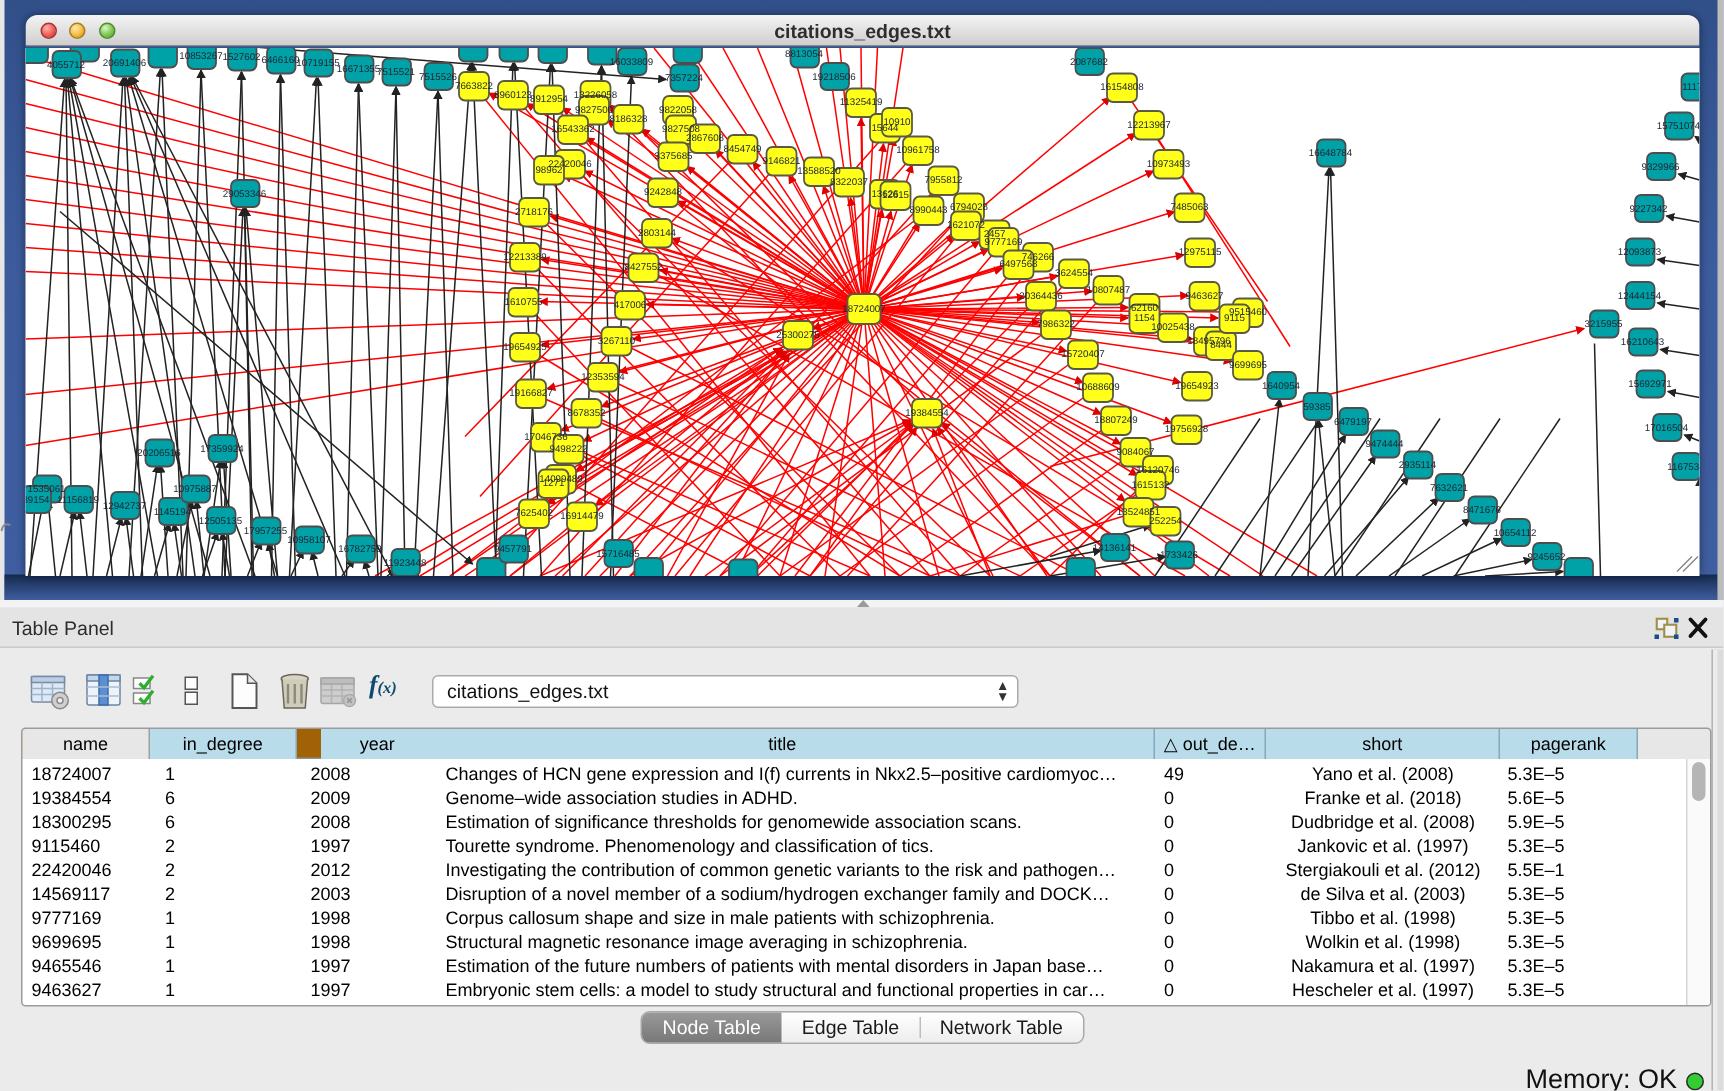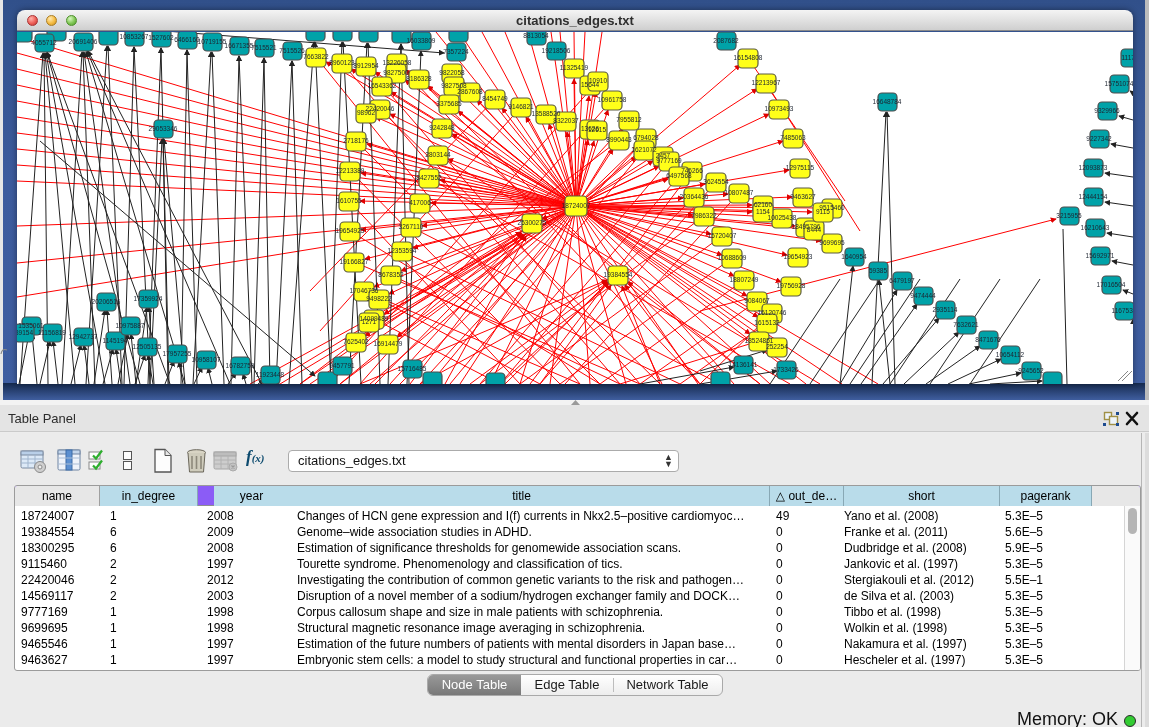--- a/index.html
+++ b/index.html
@@ -20,27 +20,27 @@
 #phead .t{position:absolute;left:8px;top:6px;font-size:13px;color:#2c2c2c}
 #pbody{position:absolute;left:0;top:433px;width:1149px;height:294px;background:#ebebeb}
 #pbody .redge{position:absolute;left:1141px;top:0;width:8px;height:294px;background:#dcdcdc;border-left:1px solid #b5b5b5;box-shadow:inset 3px 0 0 #ececec}
 
 #tools{position:absolute;left:0;top:8px;width:1149px;height:40px}
 .ico{position:absolute;top:7px}
 #combo{position:absolute;left:288px;top:9px;width:391px;height:22px;background:#fff;border:1px solid #ababab;border-radius:4px;font-size:13px;color:#111;line-height:20px;padding-left:9px}
 #combo .arr{position:absolute;right:5px;top:3px;font-size:9px;color:#333;line-height:7px;text-align:center}
 
 #grid{position:absolute;left:14px;top:52px;width:1127px;height:186px;background:#fff;border:1px solid #9b9b9b;border-radius:3px;overflow:hidden}
-#ghead{position:absolute;left:0;top:0;width:1125px;height:20px;background:#8b5cf6;border-bottom:1px solid #8f8f8f}
+#ghead{position:absolute;left:0;top:0;width:1125px;height:20px;background:#a16207;border-bottom:1px solid #8f8f8f}
 .h{position:absolute;top:0;height:20px;font-size:12px;color:#000;text-align:center;line-height:20px;background:#b9dcea;border-right:1px solid #88a8b5}
 .h.gray{background:#e7e7e7;border-right:1px solid #a0a0a0}
 .tr{position:absolute;left:0;width:1110px;height:16px;font-size:12px;color:#000}
 .c{position:absolute;top:0;height:16px;line-height:16px;white-space:nowrap;overflow:hidden}
 .c0{left:6px;width:90px}.c1{left:95px;width:90px}.c2{left:192px;width:64px}
-.c3{left:282px;width:486px}.c4{left:761px;width:64px}.c5{left:829px;width:156px;}.c6{left:990px;width:84px}
+.c3{left:282px;width:486px}.c4{left:761px;width:64px}.c5{left:829px;width:156px;text-align:center}.c6{left:990px;width:84px}
 #vsb{position:absolute;left:1109px;top:20px;width:16px;height:165px;background:#fafafa;border-left:1px solid #d5d5d5}
 #vsb .th{position:absolute;left:3px;top:2px;width:9px;height:26px;border-radius:5px;background:#b5b5b5}
 
 #tabs{position:absolute;left:427px;top:241px;width:296px;height:22px;border:1px solid #a9a9a9;border-radius:6px;background:linear-gradient(#fff,#ededed);font-size:13px}
 #tabs .seg{position:absolute;top:0;height:20px;line-height:20px;text-align:center;color:#1a1a1a}
 #tabs .sel{background:linear-gradient(#999,#787878);color:#fff;border-radius:5px 0 0 5px}
 #tabs .sep{position:absolute;top:3px;width:1px;height:14px;background:#bdbdbd}
 #mem{position:absolute;right:13px;top:276px;font-size:18px;color:#111}
 #mem .dot{display:inline-block;width:12px;height:12px;border-radius:50%;background:#33cc33;border:1.5px solid #2a2a2a;vertical-align:-2px;margin-left:6px}
 </style></head><body>
@@ -716,21 +716,21 @@
             <div class="c c4">49</div>
             <div class="c c5">Yano et al. (2008)</div>
             <div class="c c6">5.3E–5</div>
           </div>
           <div class="tr" style="top:16px">
             <div class="c c0">19384554</div>
             <div class="c c1">6</div>
             <div class="c c2">2009</div>
             <div class="c c3">Genome–wide association studies in ADHD.</div>
             <div class="c c4">0</div>
-            <div class="c c5">Franke et al. (2011)</div>
+            <div class="c c5">Franke et al. (2018)</div>
             <div class="c c6">5.6E–5</div>
           </div>
           <div class="tr" style="top:32px">
             <div class="c c0">18300295</div>
             <div class="c c1">6</div>
             <div class="c c2">2008</div>
             <div class="c c3">Estimation of significance thresholds for genomewide association scans.</div>
             <div class="c c4">0</div>
             <div class="c c5">Dudbridge et al. (2008)</div>
             <div class="c c6">5.9E–5</div>

